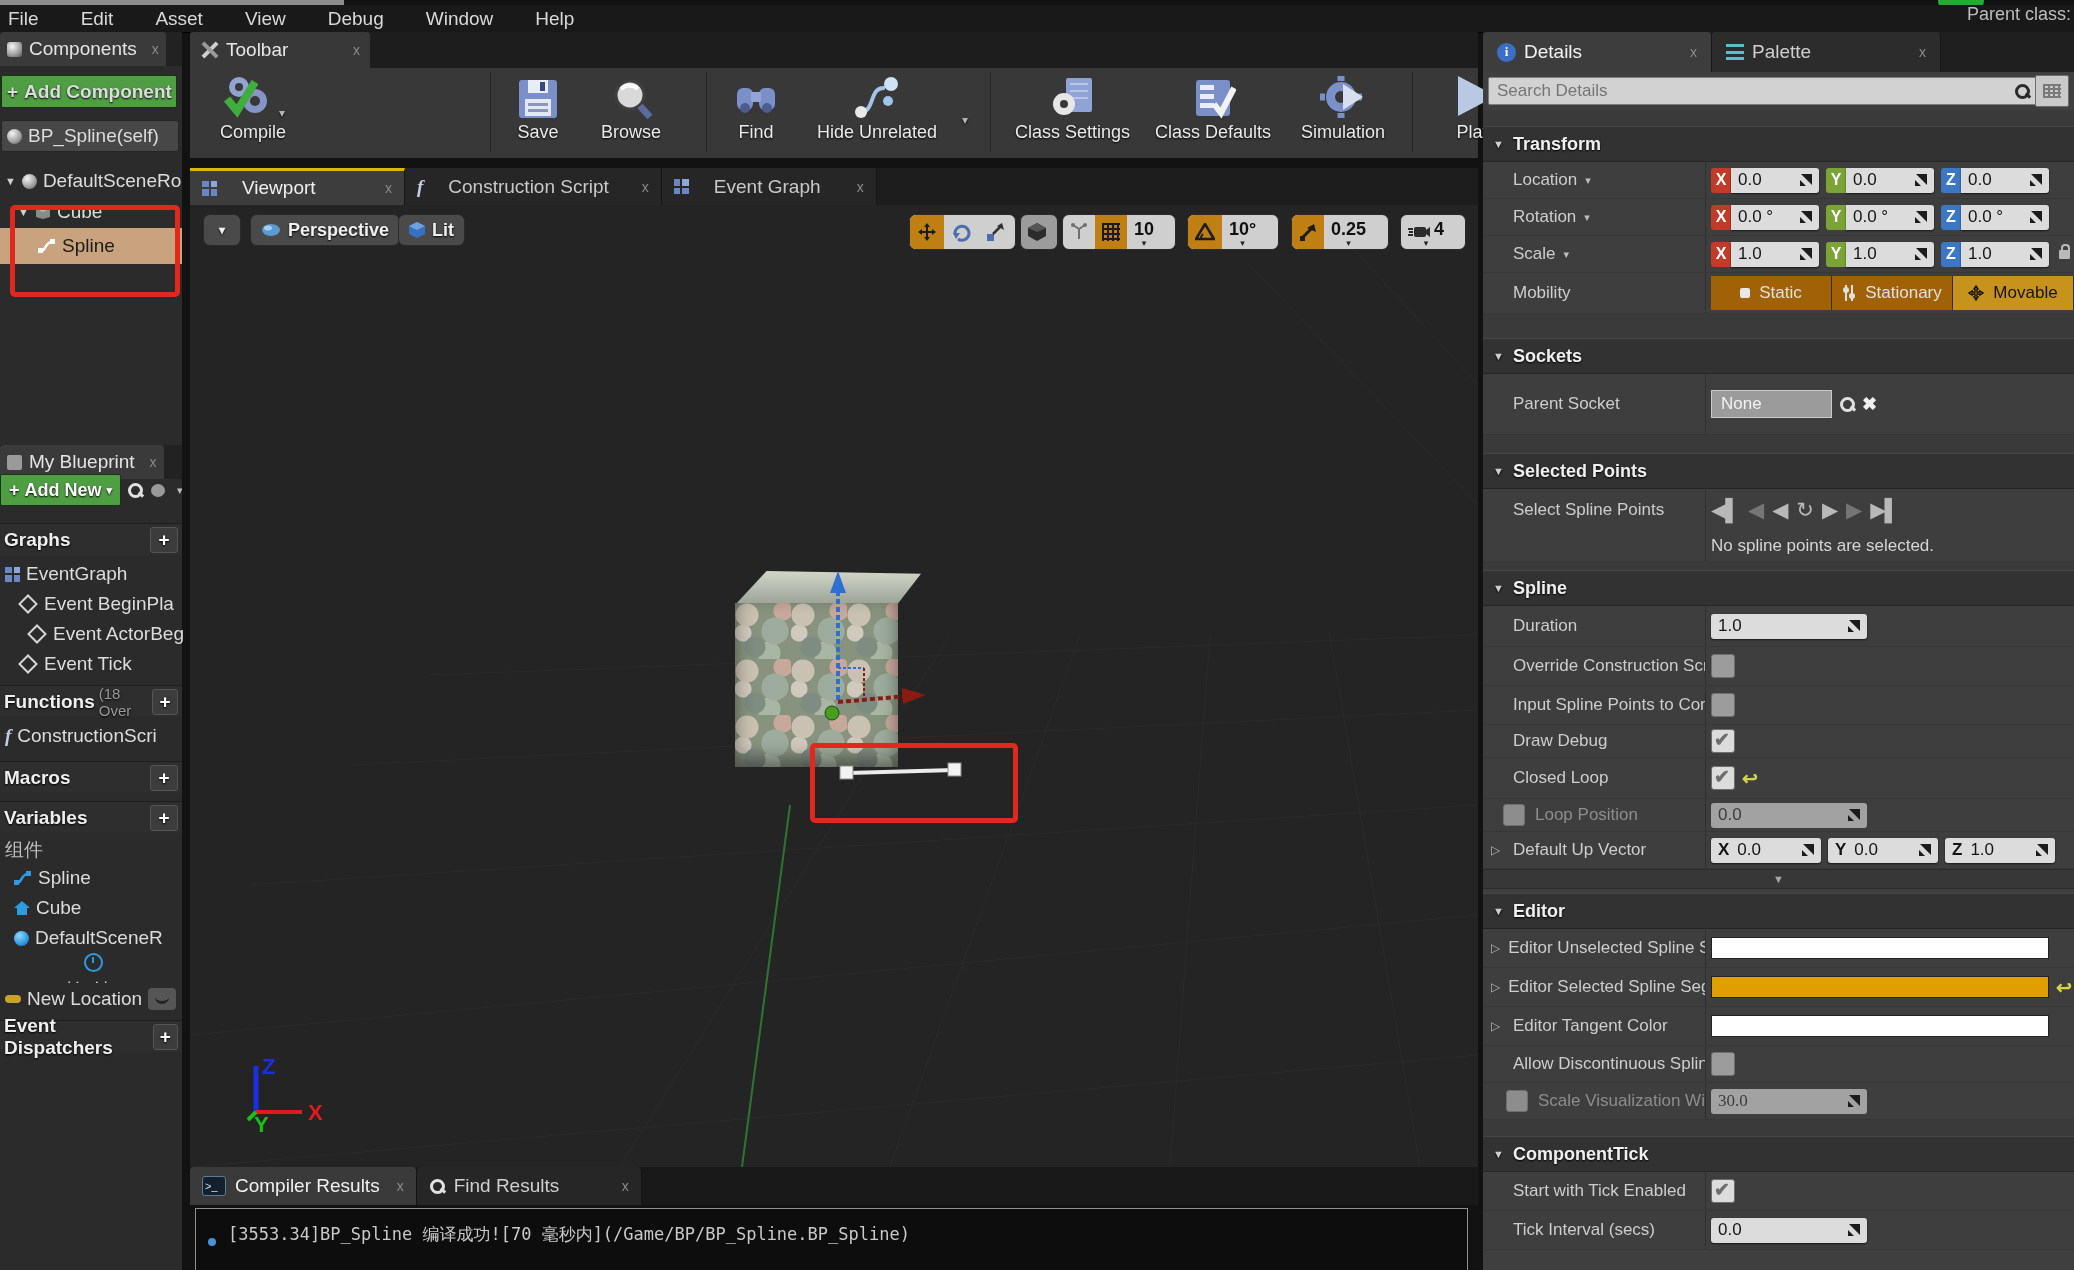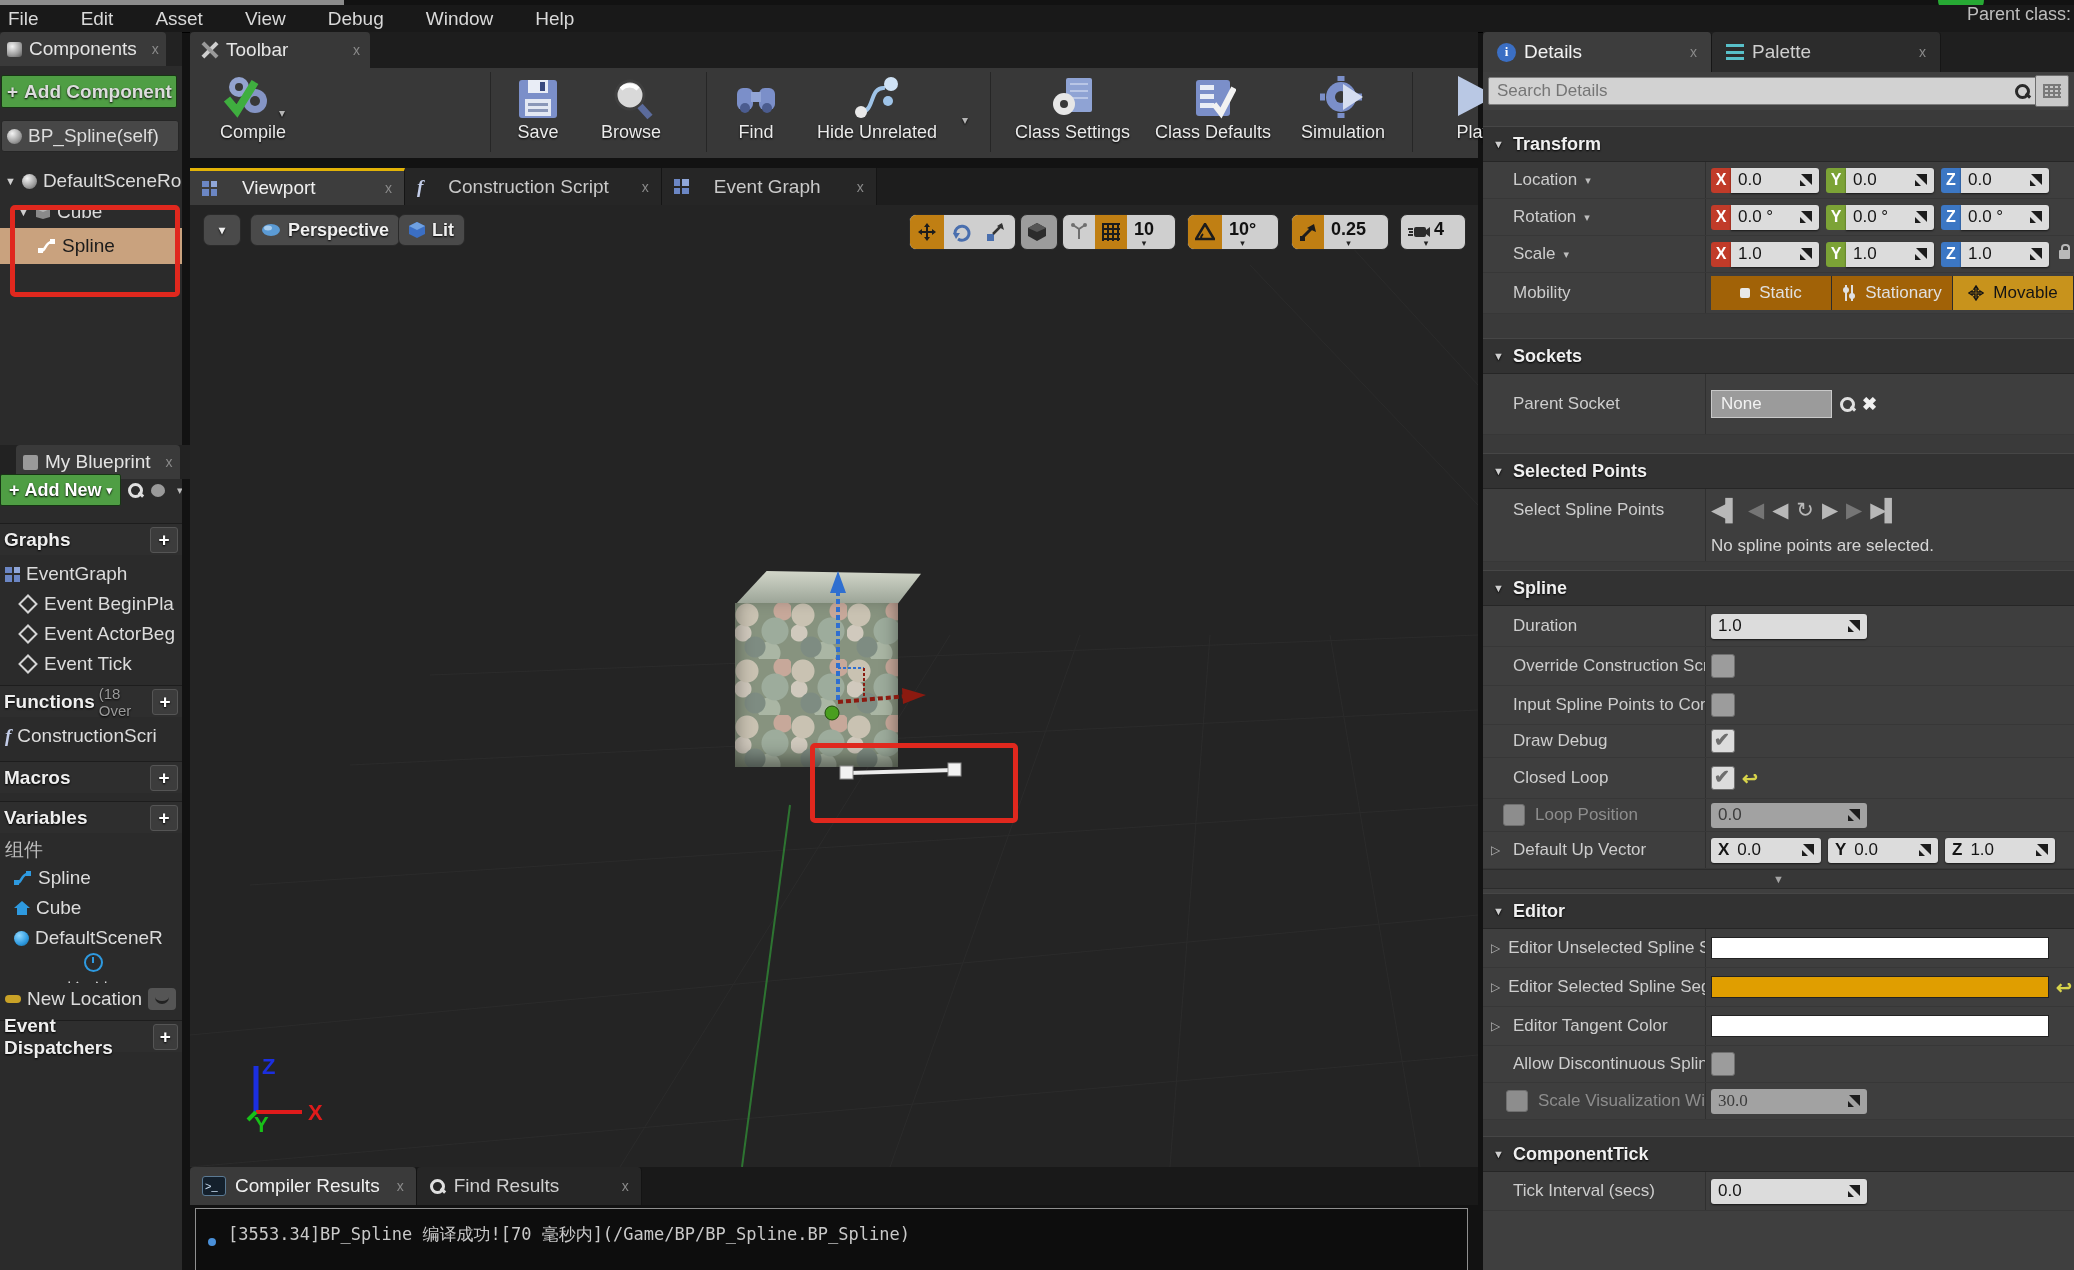--- a/index.html
+++ b/index.html
@@ -209,21 +209,21 @@
   <div class="crow selrow" style="top:196px;height:36px;padding-left:38px;">
     <svg class="splg" width="18" height="15">
       <path d="M3 12 C8 12 7 3 14 3" stroke="#fff" stroke-width="2.5" fill="none"></path>
       <rect x="0" y="9" width="5" height="5" fill="#fff"></rect>
         <rect x="12" y="0" width="5" height="5" fill="#fff"></rect>
       </svg>
     <span>Spline</span>
   </div>
   <div class="red-rect" style="left:10px;top:173px;width:160px;height:82px;"></div>
 
-  <div class="ltabstrip" style="top:413px;padding-left:16px;">
+  <div class="ltabstrip" style="top:413px;">
     <div class="ltab">
       <span class="sphere" style="border-radius:2px;background:#9a9a9a;"></span>
       <span>My Blueprint</span>
       <span class="tabx">x</span>
     </div>
   </div>
   <div class="crow" style="top:441px;height:34px;padding-left:0;">
     <span class="green-btn" style="height:30px;padding:0 8px;font-size:18px;">
       <span>+</span>
       <span>Add New</span>
@@ -246,21 +246,21 @@
         <span></span>
         <span></span>
         <span></span>
       </span>
     <span>EventGraph</span>
   </div>
   <div class="crow" style="top:557px;height:30px;padding-left:18px;">
     <span class="diamond"></span>
     <span>Event BeginPla</span>
   </div>
-  <div class="crow" style="top:587px;height:30px;padding-left:18px;">
+  <div class="crow" style="top:587px;height:30px;padding-left:10px;margin-left:17px;">
     <span class="diamond"></span>
     <span>Event ActorBeg</span>
   </div>
   <div class="crow" style="top:617px;height:30px;padding-left:18px;">
     <span class="diamond"></span>
     <span>Event Tick</span>
   </div>
 
   <div class="lheader" style="top:653px;height:32px;">
     <span>Functions</span>
@@ -945,20 +945,28 @@
       </div>
   </div>
 
   <div style="height:16px;background:#3a3a3a;"></div>
   <div class="dheader">
     <span class="harr">▼</span>
     <span>ComponentTick</span>
   </div>
   <div class="drow" style="height:38px;">
     <div class="dlabel">
+        <span>Start with Tick Enabled</span>
+      </div>
+    <div class="dval">
+        <span class="cb on"></span>
+      </div>
+  </div>
+  <div class="drow" style="height:38px;">
+    <div class="dlabel">
         <span>Tick Interval (secs)</span>
       </div>
     <div class="dval">
         <span class="nfield" style="width:142px;">
       <span>0.0</span>
           <span class="drag"></span>
         </span>
       </div>
   </div>
 </div>

